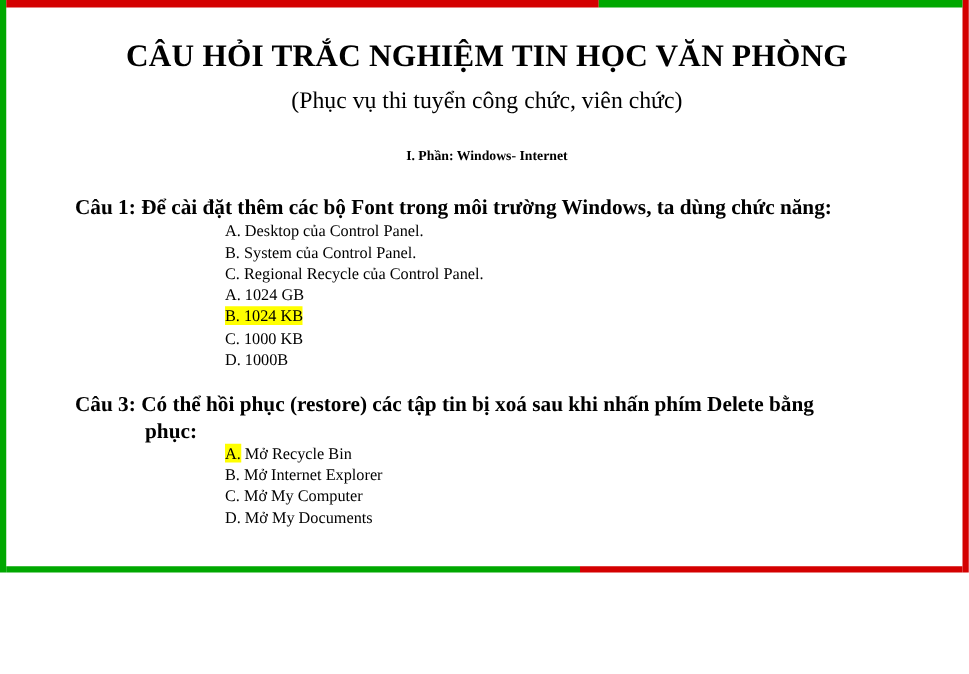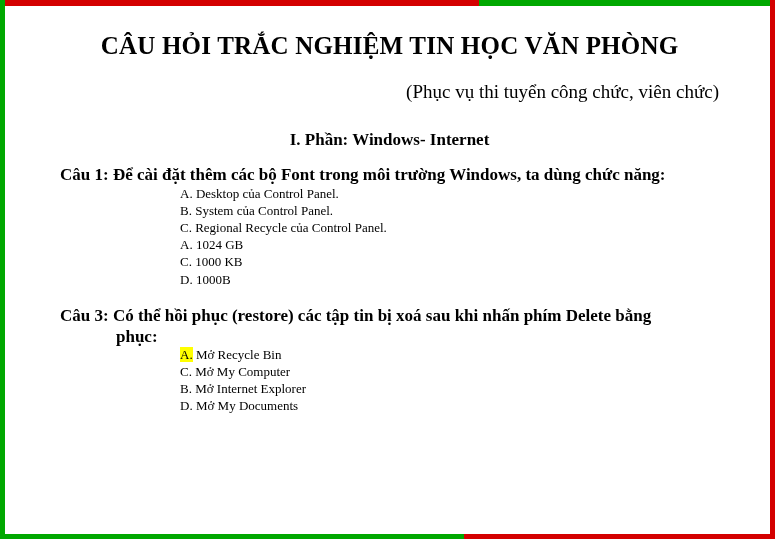--- a/index.html
+++ b/index.html
@@ -9,21 +9,21 @@
   }
   body {
     width: 775px;
     height: 539px;
     overflow: hidden;
     font-family: "Liberation Serif", serif;
   }
   .page {
     position: relative;
     width: 775px;
-    height: 539px;
+    height: 458px;
     box-sizing: border-box;
     border-left: 5px solid #00a800;
     border-right: 5px solid #d40000;
     background: #ffffff;
   }
   .top-bar {
     position: absolute;
     top: 0; left: 0;
     width: 100%;
     height: 6px;
@@ -54,28 +54,28 @@
 
   .doc-title {
     text-align: center;
     font-size: 25px;
     font-weight: bold;
     letter-spacing: 0.2px;
     margin: 8px 0 0 0;
     line-height: 1.15;
   }
   .doc-subtitle {
-    text-align: right;
+    text-align: center;
     font-size: 19px;
-    margin: 20px 0 0 0;
+    margin: 9px 0 0 0;
     line-height: 1.2;
   }
   .section-heading {
     text-align: center;
-    font-size: 17px;
+    font-size: 11px;
     font-weight: bold;
     margin: 26px 0 0 0;
   }
 
   .question {
     margin-top: 17px;
     font-size: 17px;
     font-weight: bold;
     line-height: 1.25;
     text-indent: 0;
@@ -97,21 +97,21 @@
   .option {
     font-size: 13px;
     font-weight: normal;
     line-height: 1.32;
     padding-left: 120px;
     white-space: nowrap;
   }
   .hl {
     background: #ffff00;
   }
-  .q1 { margin-top: 14px; }
+  .q1 { margin-top: 24px; }
   .opt-tight { line-height: 1.30; }
 </style>
 </head>
 <body>
 
 <div class="page">
 
   <div class="top-bar">
     <div class="seg-red"></div>
     <div class="seg-green"></div>
@@ -127,32 +127,33 @@
       <span class="qnum">Câu 1:</span><span> Để cài đặt thêm các bộ Font trong môi trường Windows, ta dùng chức năng:</span>
     </div>
     <ul class="options">
       <li class="option"><span>A.</span><span> Desktop của Control Panel.</span></li>
       <li class="option"><span>B.</span><span> System của Control Panel.</span></li>
       <li class="option"><span>C.</span><span> Regional Recycle của Control Panel.</span></li>
     </ul>
 
     <ul class="options">
       <li class="option"><span>A.</span><span> 1024 GB</span></li>
+      <li class="option"><span class="hl">B.</span><span class="hl"> 1024 KB</span></li>
       <li class="option"><span>C.</span><span> 1000 KB</span></li>
       <li class="option"><span>D.</span><span> 1000B</span></li>
     </ul>
 
     <div class="question wrapped">
       <span class="qnum">Câu 3:</span><span> Có thể hồi phục (restore) các tập tin bị xoá sau khi nhấn phím Delete bằng</span>
       <span class="cont">phục:</span>
     </div>
     <ul class="options">
       <li class="option opt-tight"><span class="hl">A.</span><span> Mở Recycle Bin</span></li>
+      <li class="option opt-tight"><span>B.</span><span> Mở Internet Explorer</span></li>
       <li class="option opt-tight"><span>C.</span><span> Mở My Computer</span></li>
-      <li class="option opt-tight"><span>B.</span><span> Mở Internet Explorer</span></li>
       <li class="option opt-tight"><span>D.</span><span> Mở My Documents</span></li>
     </ul>
 
   </div>
 
   <div class="bottom-bar">
     <div class="seg-green"></div>
     <div class="seg-red"></div>
   </div>
 

